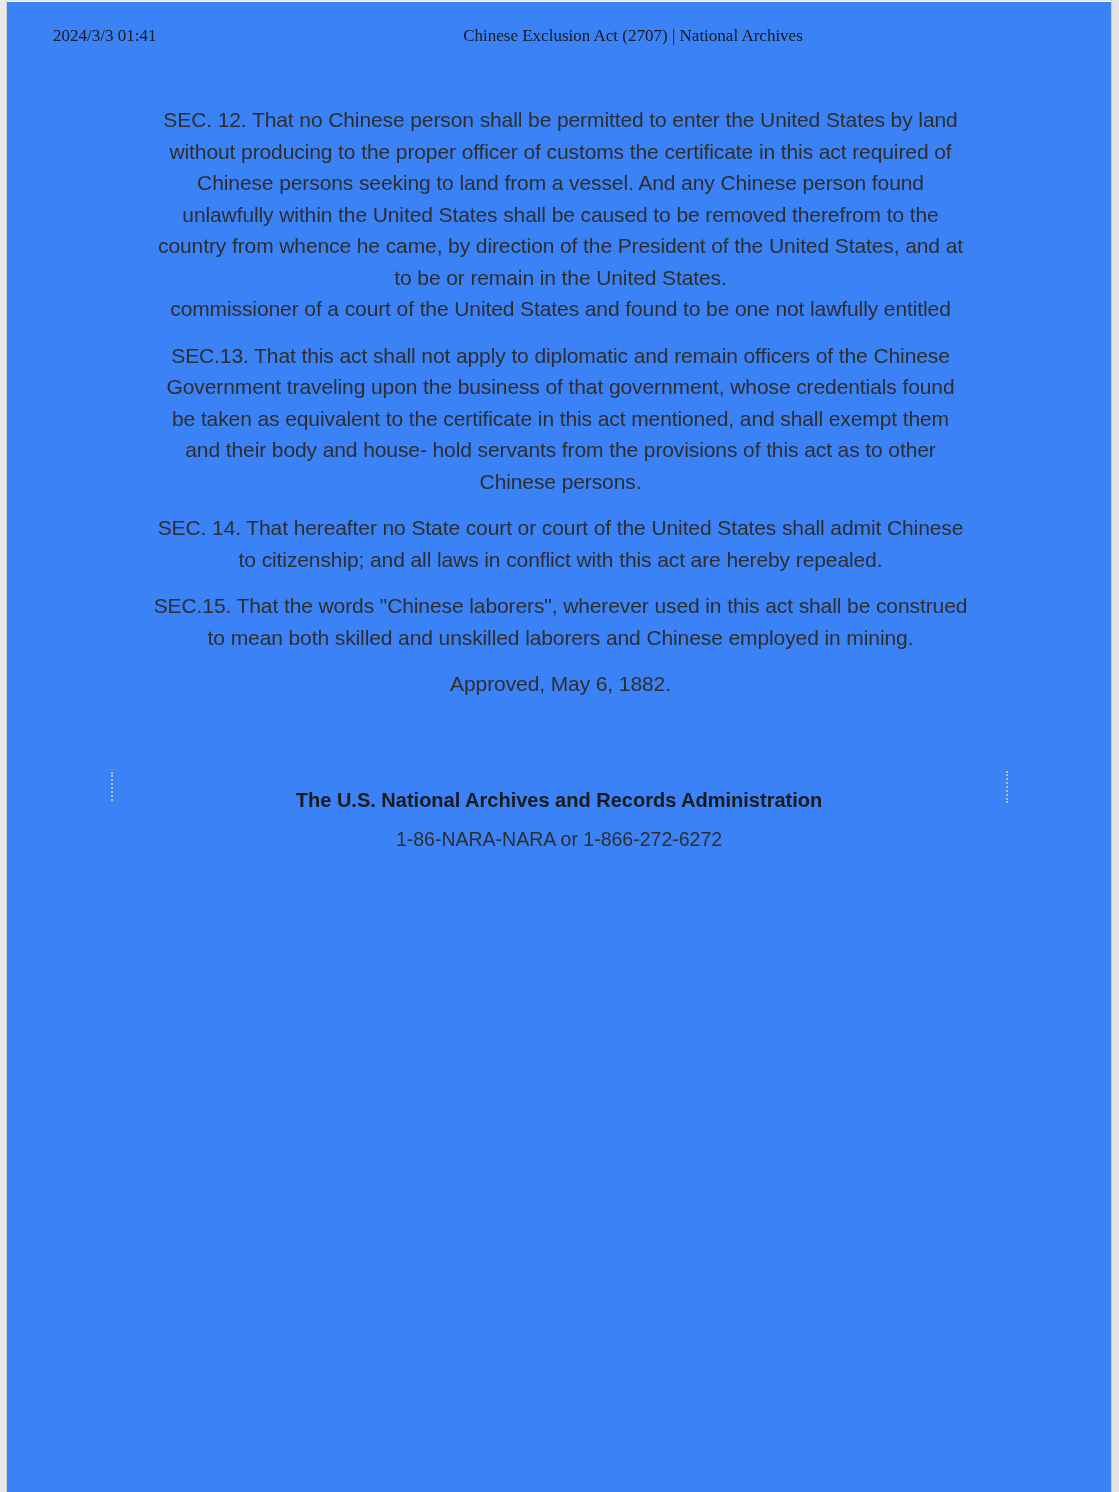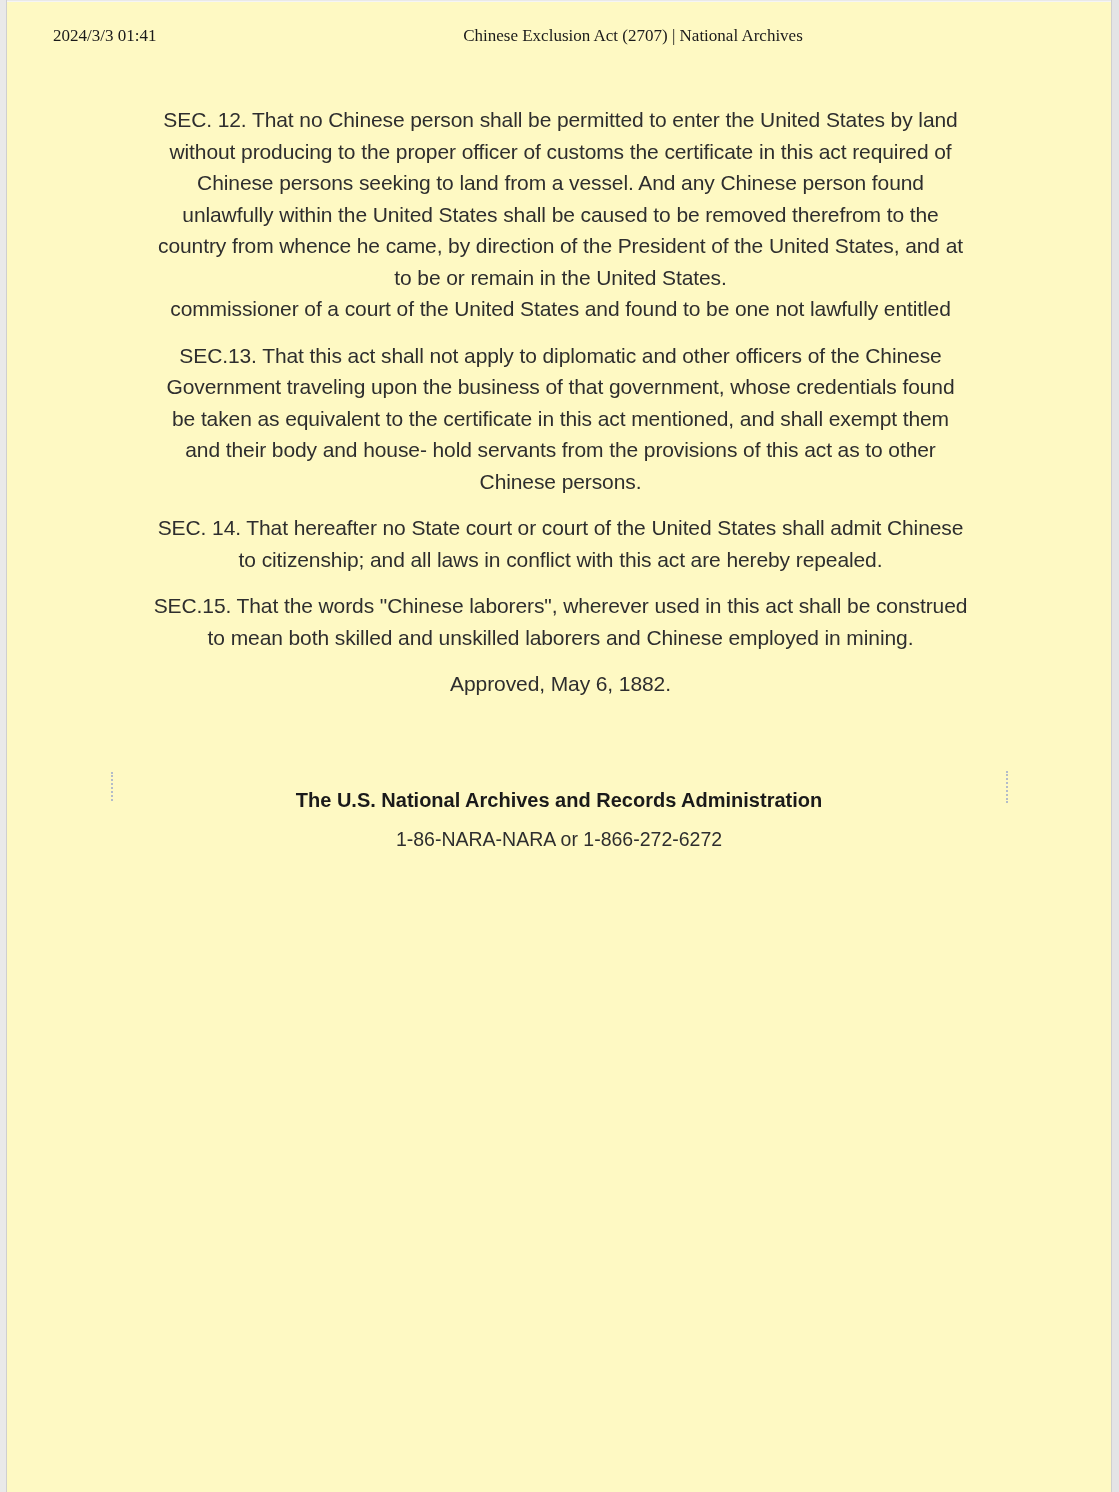--- a/index.html
+++ b/index.html
@@ -4,21 +4,21 @@
 <style>
   html, body {
     margin: 0;
     padding: 0;
     background: #ffffff;
   }
   .viewport {
     position: relative;
     width: 1119px;
     height: 1492px;
-    background: #fef9c3;
+    background: #3b82f6;
     overflow: hidden;
     font-family: "Liberation Sans", sans-serif;
   }
   
   .edge-left {
     position: absolute;
     left: 0; top: 0; bottom: 0;
     width: 6px;
     background: #e9e9e9;
     border-right: 1px solid #cfcfcf;
@@ -125,21 +125,21 @@
     <p>
       <span class="ln">SEC. 12. That no Chinese person shall be permitted to enter the United States by land</span>
       <span class="ln">without producing to the proper officer of customs the certificate in this act required of</span>
       <span class="ln">Chinese persons seeking to land from a vessel. And any Chinese person found</span>
       <span class="ln">unlawfully within the United States shall be caused to be removed therefrom to the</span>
       <span class="ln">country from whence he came, by direction of the President of the United States, and at</span>
       <span class="ln">to be or remain in the United States.</span>
       <span class="ln">commissioner of a court of the United States and found to be one not lawfully entitled</span>
     </p>
     <p>
-      <span class="ln">SEC.13. That this act shall not apply to diplomatic and other officers of the Chinese</span>
+      <span class="ln">SEC.13. That this act shall not apply to diplomatic and remain officers of the Chinese</span>
       <span class="ln">Government traveling upon the business of that government, whose credentials found</span>
       <span class="ln">be taken as equivalent to the certificate in this act mentioned, and shall exempt them</span>
       <span class="ln">and their body and house- hold servants from the provisions of this act as to other</span>
       <span class="ln">Chinese persons.</span>
     </p>
     <p>
       <span class="ln">SEC. 14. That hereafter no State court or court of the United States shall admit Chinese</span>
       <span class="ln">to citizenship; and all laws in conflict with this act are hereby repealed.</span>
     </p>
     <p>

